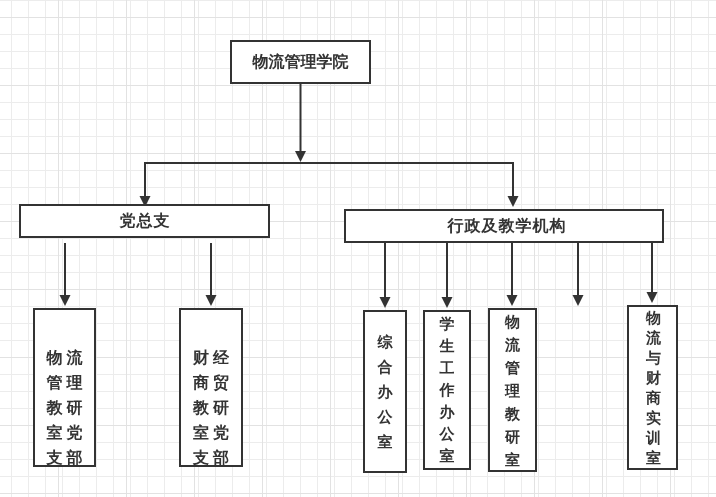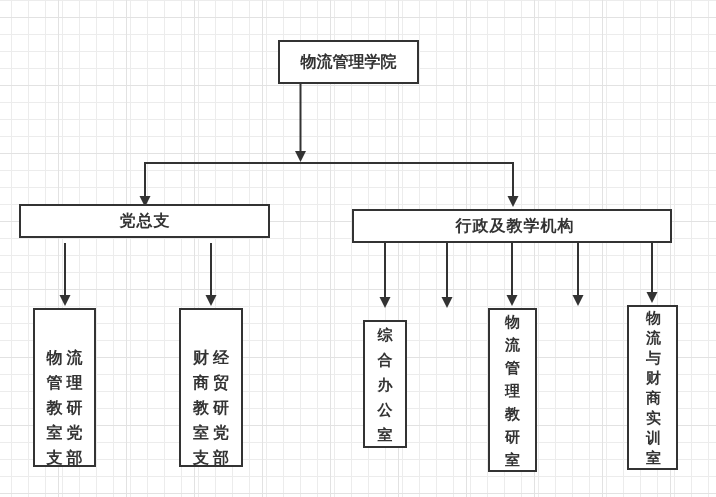--- a/index.html
+++ b/index.html
@@ -21,32 +21,32 @@
   }
   .connector-layer{position:absolute;left:0;top:0;width:716px;height:497px;}
   .connector-layer line{stroke:var(--line);stroke-width:2;}
   .connector-layer polygon{fill:var(--line);stroke:none;}
   .node{
     position:absolute; box-sizing:border-box;
     background:var(--box-bg); border:2px solid var(--box-border);
     display:flex; align-items:center; justify-content:center;
     color:var(--text); font-weight:700; text-align:center;
   }
-  .node-root{left:230px;top:40px;width:141px;height:44px;font-size:16px;margin-left:48px;}
+  .node-root{left:230px;top:40px;width:141px;height:44px;font-size:16px;}
   .node-party{left:19px;top:204px;width:251px;height:34px;font-size:16px;letter-spacing:1px;padding-left:1px;}
-  .node-admin{left:352px;top:209px;width:320px;height:34px;font-size:16px;letter-spacing:1px;padding-left:6px;}
+  .node-admin{left:344px;top:209px;width:320px;height:34px;font-size:16px;letter-spacing:1px;padding-left:6px;}
   .node-narrow span{display:block;word-break:break-all;}
   .node-pc1{left:33px;top:308px;width:63px;height:159px;}
   .node-pc2{left:179px;top:308px;width:64px;height:159px;}
   .node-pc1 span,.node-pc2 span{
     font-size:16px;line-height:25px;letter-spacing:4px;width:44px;padding-left:4px;box-sizing:border-box;margin-top:40px;
   }
   .node-ac{font-size:15px;}
   .node-ac span{width:17px;}
-  .node-ac1{left:363px;top:320px;width:44px;height:128px;}
+  .node-ac1{left:363px;top:310px;width:44px;height:163px;}
   .node-ac1 span{line-height:25px;}
   .node-ac2{left:423px;top:310px;width:48px;height:160px;}
   .node-ac2 span{line-height:22px;}
   .node-ac3{left:488px;top:308px;width:49px;height:164px;}
   .node-ac3 span{line-height:23px;}
   .node-ac4{left:554px;top:308px;width:49px;height:164px;}
   .node-ac4 span{line-height:23px;}
   .node-ac5{left:627px;top:305px;width:51px;height:165px;text-align:right;}
   .node-ac5 span{line-height:20px;}
 </style>
@@ -102,20 +102,23 @@
   </div>
 
   <div class="node node-narrow node-pc2">
     <span>财经商贸教研室党支部</span>
   </div>
 
   <div class="node node-narrow node-ac node-ac1">
     <span>综合办公室</span>
   </div>
 
+  <div class="node node-narrow node-ac node-ac2">
+    <span>学生工作办公室</span>
+  </div>
 
   <div class="node node-narrow node-ac node-ac3">
     <span>物流管理教研室</span>
   </div>
 
 
   <div class="node node-narrow node-ac node-ac5">
     <span>物流与财商实训室</span>
   </div>
 

